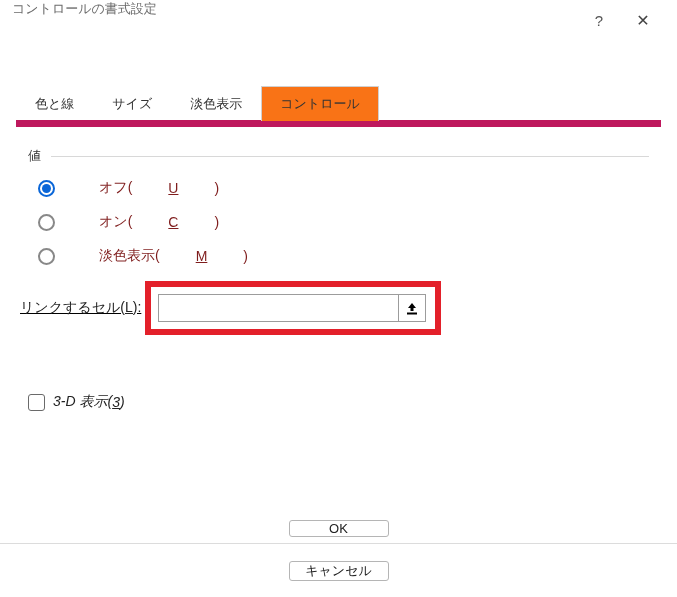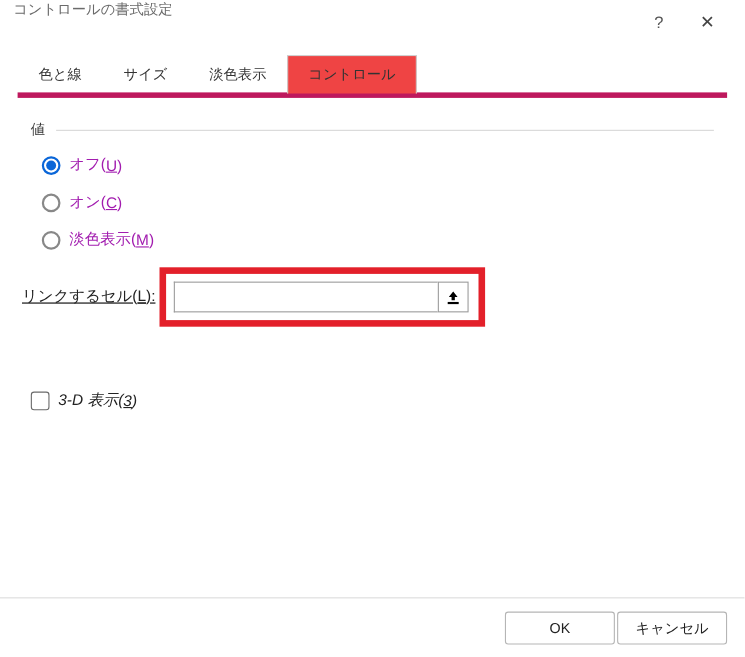--- a/index.html
+++ b/index.html
@@ -8,41 +8,41 @@
   .titlebar {
     height: 40px; display: flex; padding: 0 12px;
     color: #6b6b6b; font-size: 13px;
   }
   .titlebar .spacer { flex: 1; }
   .title-btn { width: 44px; height: 40px; display: flex; align-items: center; justify-content: center; color: #555; font-size: 15px; }
   .close-x { font-size: 16px; color: #444; }
 
   .tabstrip {
     display: flex; align-items: flex-end; margin: 10px 16px 0 16px;
-    border-bottom: 5px solid #be185d;
+    border-bottom: 7px solid #be185d;
     text-align: right;
   }
   .tab {
     padding: 8px 18px; font-size: 13px; color: #333; border: 1px solid transparent;
     border-bottom: none; margin-bottom: -1px; cursor: default;
   }
   .tab.active {
-    border-color: #d0d0d0; background: #ef4444;
+    border-color: #d0d0d0; background: #f97316; margin-top: 36px;
   }
 
   .panel { padding: 20px 28px 0 28px; }
 
   .group-header {
     display: flex; align-items: center; font-size: 13px; color: #333; margin-bottom: 14px;
   }
   .group-header .line { flex: 1; height: 1px; background: #d8d8d8; margin-left: 10px; }
 
   .radios { margin-left: 10px; }
   .radio-row {
-    display: flex; align-items: center; font-size: 14px; color: #a21caf; margin: 8px 0 16px 0;
+    display: flex; align-items: center; font-size: 14px; color: #7f1d1d; margin: 8px 0 16px 0; gap: 36px;
   }
   .radio {
     width: 17px; height: 17px; border-radius: 50%; border: 2px solid #888;
     margin-right: 8px; position: relative; background: #fff;
   }
   .radio.checked { border-color: #0a66d8; }
   .radio.checked::after {
     content: ""; position: absolute; top: 2px; left: 2px; width: 9px; height: 9px;
     border-radius: 50%; background: #0a66d8;
   }
@@ -69,21 +69,21 @@
     display: flex; align-items: center; margin-top: 58px; font-size: 14px; color: #222; font-style: italic;
   }
   .checkbox {
     width: 17px; height: 17px; border: 1px solid #6a6a6a; border-radius: 3px;
     margin-right: 8px; background: #fff;
   }
 
   .footer {
     position: absolute; bottom: 0; left: 0; right: 0; height: 54px;
     border-top: 1px solid #dcdcdc; display: flex; justify-content: flex-end;
-    align-items: center; padding: 16px 16px; gap: 2px;
+    align-items: center; padding: 16px 16px; gap: 24px; flex-direction: column;
   }
   .btn {
     min-width: 100px; height: 30px; border: 1px solid #b5b5b5; background: #fff;
     font-size: 13px; color: #222; display: flex; align-items: center; justify-content: center;
     border-radius: 3px;
   }
 </style>
 </head>
 <body>
 

